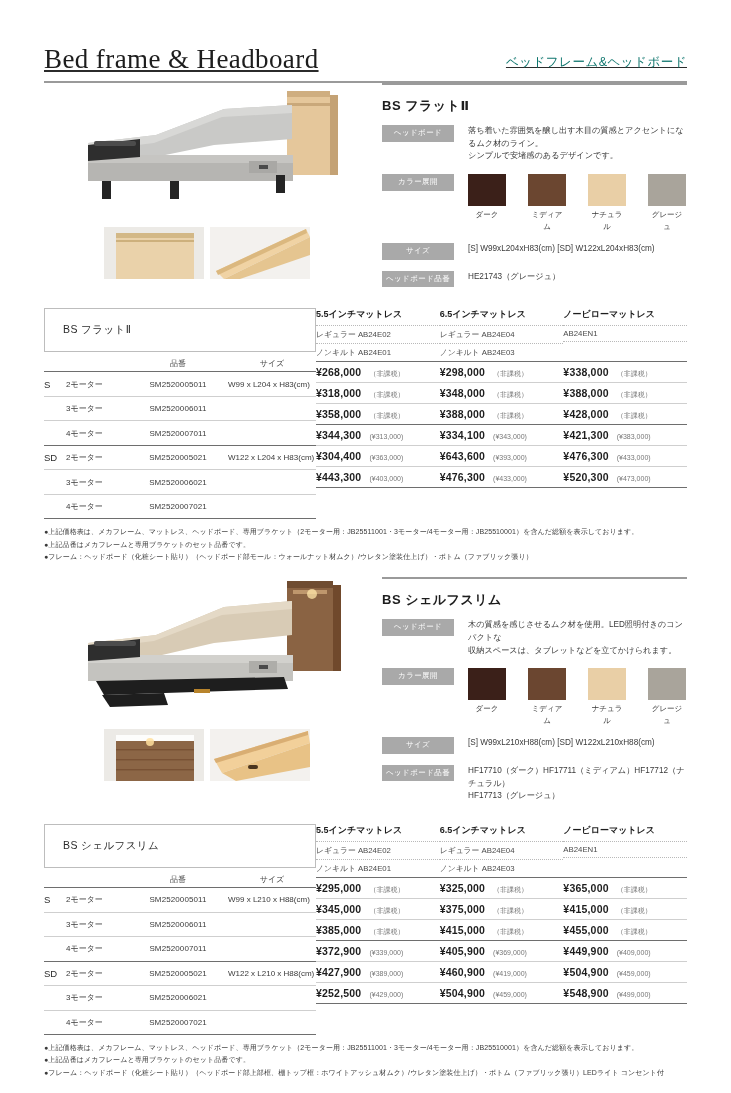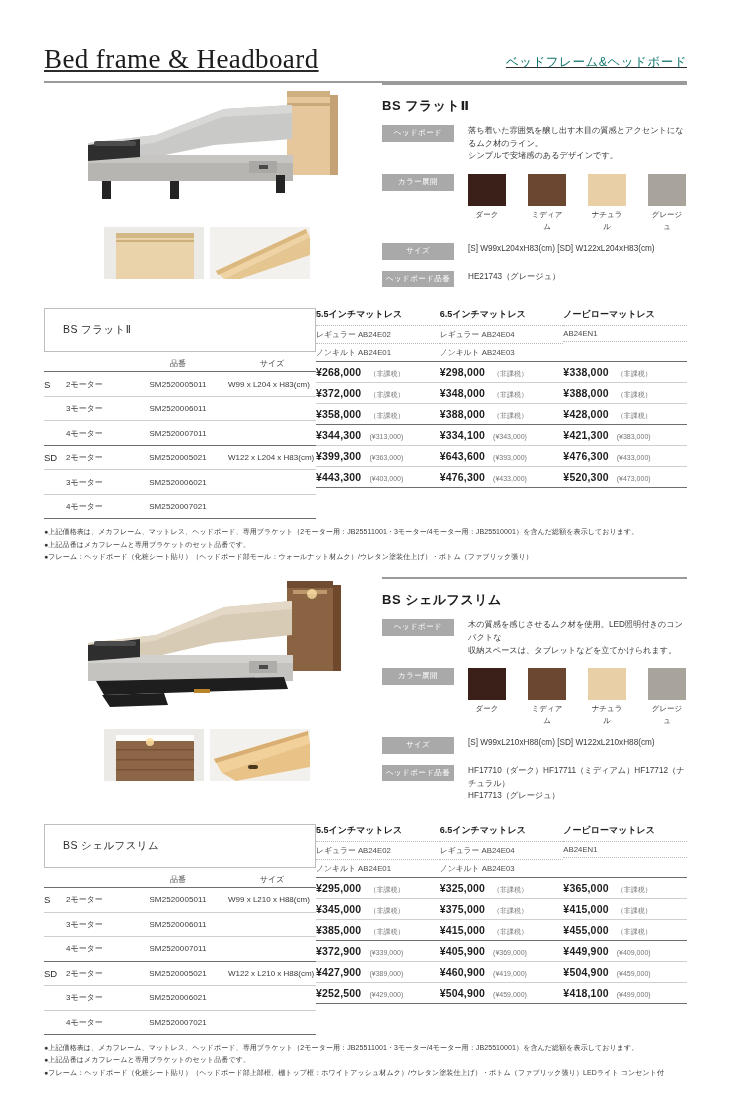--- a/index.html
+++ b/index.html
@@ -271,21 +271,21 @@
                   <span class="pmain">¥298,000</span>
                   <span class="psub">（非課税）</span>
                 </div>
                 <div class="pcell">
                   <span class="pmain">¥338,000</span>
                   <span class="psub">（非課税）</span>
                 </div>
               </div>
               <div class="prow thin">
                 <div class="pcell">
-                  <span class="pmain">¥372,000</span>
+                  <span class="pmain">¥318,000</span>
                   <span class="psub">（非課税）</span>
                 </div>
                 <div class="pcell">
                   <span class="pmain">¥348,000</span>
                   <span class="psub">（非課税）</span>
                 </div>
                 <div class="pcell">
                   <span class="pmain">¥388,000</span>
                   <span class="psub">（非課税）</span>
                 </div>
@@ -313,21 +313,21 @@
                   <span class="pmain">¥334,100</span>
                   <span class="psub">(¥343,000)</span>
                 </div>
                 <div class="pcell">
                   <span class="pmain">¥421,300</span>
                   <span class="psub">(¥383,000)</span>
                 </div>
               </div>
               <div class="prow thin">
                 <div class="pcell">
-                  <span class="pmain">¥399,300</span>
+                  <span class="pmain">¥304,400</span>
                   <span class="psub">(¥363,000)</span>
                 </div>
                 <div class="pcell">
                   <span class="pmain">¥643,600</span>
                   <span class="psub">(¥393,000)</span>
                 </div>
                 <div class="pcell">
                   <span class="pmain">¥476,300</span>
                   <span class="psub">(¥433,000)</span>
                 </div>
@@ -601,21 +601,21 @@
               <div class="prow thin">
                 <div class="pcell">
                   <span class="pmain">¥252,500</span>
                   <span class="psub">(¥429,000)</span>
                 </div>
                 <div class="pcell">
                   <span class="pmain">¥504,900</span>
                   <span class="psub">(¥459,000)</span>
                 </div>
                 <div class="pcell">
-                  <span class="pmain">¥418,100</span>
+                  <span class="pmain">¥548,900</span>
                   <span class="psub">(¥499,000)</span>
                 </div>
               </div>
               <div class="lrow-bottom"></div>
             </div>
         </div>
       </div>
     </div>
 
     <div class="notes" id="p1-notes">

